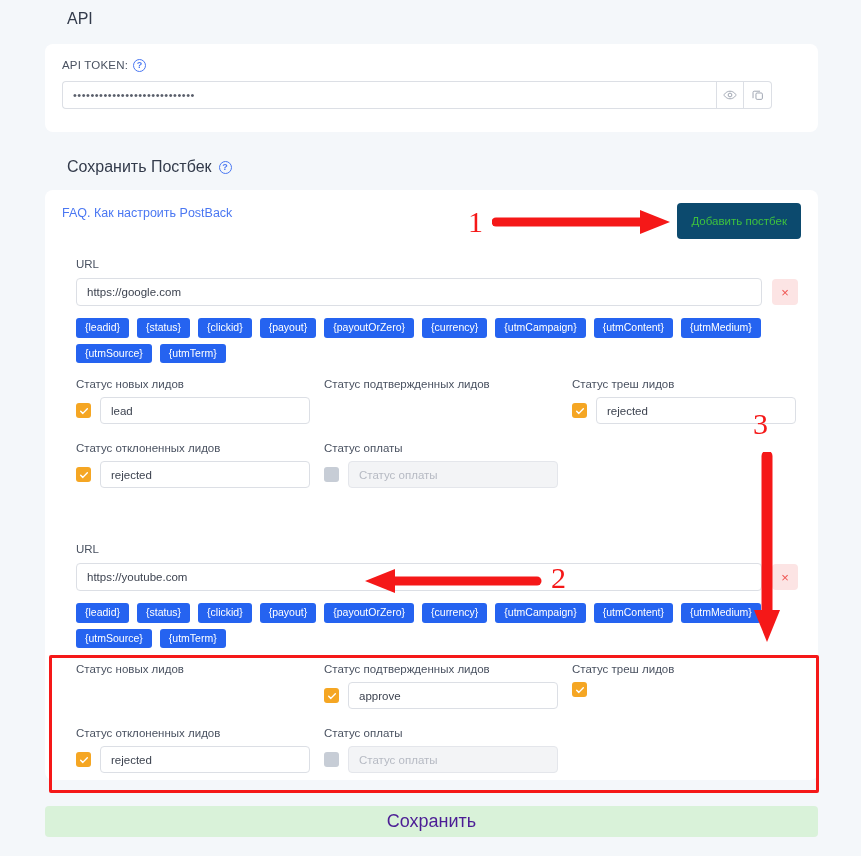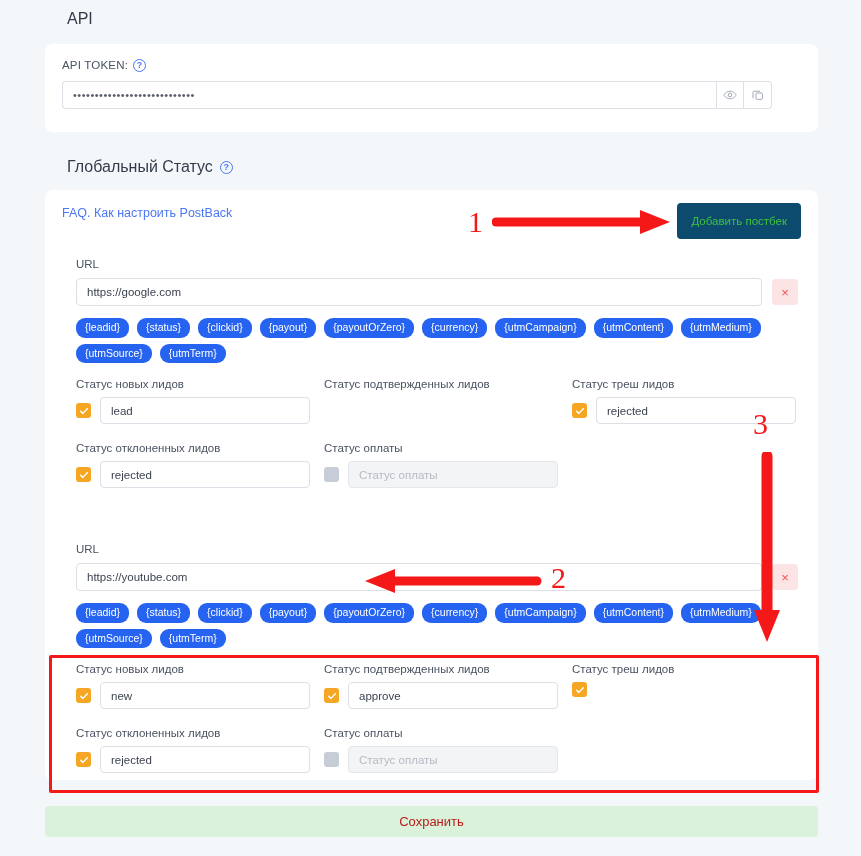--- a/index.html
+++ b/index.html
@@ -92,21 +92,21 @@
     border-radius: 4px; color: #ef5350; font-size: 13px; cursor: pointer;
     display: flex; align-items: center; justify-content: center;
     font-family: "Liberation Sans", sans-serif;
   }
 
   .macros {
     position: absolute; left: 31px; width: 700px;
     display: flex; flex-wrap: wrap; gap: 6px 8px;
   }
   .macro {
-    background: #2563f0; color: #fff; border-radius: 9px;
+    background: #2563f0; color: #fff; border-radius: 3px;
     font-size: 10.5px; padding: 4px 9px; cursor: pointer;
     white-space: nowrap; line-height: 1.1;
   }
 
   .status-grid {
     position: absolute; left: 31px; width: 720px;
     display: grid; grid-template-columns: 248px 248px 224px;
     row-gap: 18px;
   }
   .st-label { font-size: 11.5px; color: #4a5261; margin-bottom: 7px; }
@@ -129,22 +129,22 @@
 
   
   .redbox {
     position: absolute; border: 3px solid #f51818; border-radius: 2px;
     pointer-events: none;
   }
 
   
   #save-btn {
     position: absolute; left: 45px; top: 806px; width: 773px; height: 31px;
-    background: #d9f2d9; color: #b91c1c; border: none; border-radius: 4px;
-    font-size: 13px; cursor: pointer;
+    background: #d9f2d9; color: #4c1d95; border: none; border-radius: 4px;
+    font-size: 18px; cursor: pointer;
     font-family: "Liberation Sans", sans-serif;
   }
 
   
   .anno-num {
     position: absolute; color: #f51818; font-size: 30px;
     font-family: "Liberation Serif", serif; line-height: 1;
   }
   .anno { position: absolute; pointer-events: none; }
 </style>
@@ -173,21 +173,21 @@
           <svg viewBox="0 0 24 24" width="14" height="14" fill="none" stroke="currentColor" stroke-width="1.6">
             <rect x="8.5" y="8.5" width="11" height="11" rx="2"></rect>
             <path d="M15.5 5.5h-10a2 2 0 0 0-2 2v10"></path>
           </svg>
         </div>
       </div>
     </div>
   </div>
 
   <div class="sec-wrap section-title" id="pb-title" style="display:flex;align-items:center;gap:7px;">
-    <span>Глобальный Статус</span>
+    <span>Сохранить Постбек</span>
     <span class="help-icon">?</span>
   </div>
 
   <div class="card" id="pb-card">
     <div class="faq-link">FAQ. Как настроить PostBack</div>
     <button class="add-btn">Добавить постбек</button>
 
     <div class="pb-block">
       <div class="url-label" style="top:68px;">URL</div>
       <div class="url-row" style="top:88px;">
@@ -275,28 +275,20 @@
         <span class="macro">{utmCampaign}</span>
         <span class="macro">{utmContent}</span>
         <span class="macro">{utmMedium}</span>
         <span class="macro">{utmSource}</span>
         <span class="macro">{utmTerm}</span>
       </div>
 
       <div class="status-grid" style="top:473px;">
         <div class="st-cell">
           <div class="st-label">Статус новых лидов</div>
-          <div class="st-row">
-            <span class="cbx">
-              <svg viewBox="0 0 24 24" fill="none" stroke="#fff" stroke-width="3.4" stroke-linecap="round" stroke-linejoin="round">
-                  <path d="M4 12.5l5.2 5.2L20 6.5"></path>
-                </svg>
-            </span>
-            <div class="st-input">new</div>
-          </div>
         </div>
         <div class="st-cell">
           <div class="st-label">Статус подтвержденных лидов</div>
           <div class="st-row">
             <span class="cbx">
               <svg viewBox="0 0 24 24" fill="none" stroke="#fff" stroke-width="3.4" stroke-linecap="round" stroke-linejoin="round">
                   <path d="M4 12.5l5.2 5.2L20 6.5"></path>
                 </svg>
             </span>
             <div class="st-input">approve</div>

